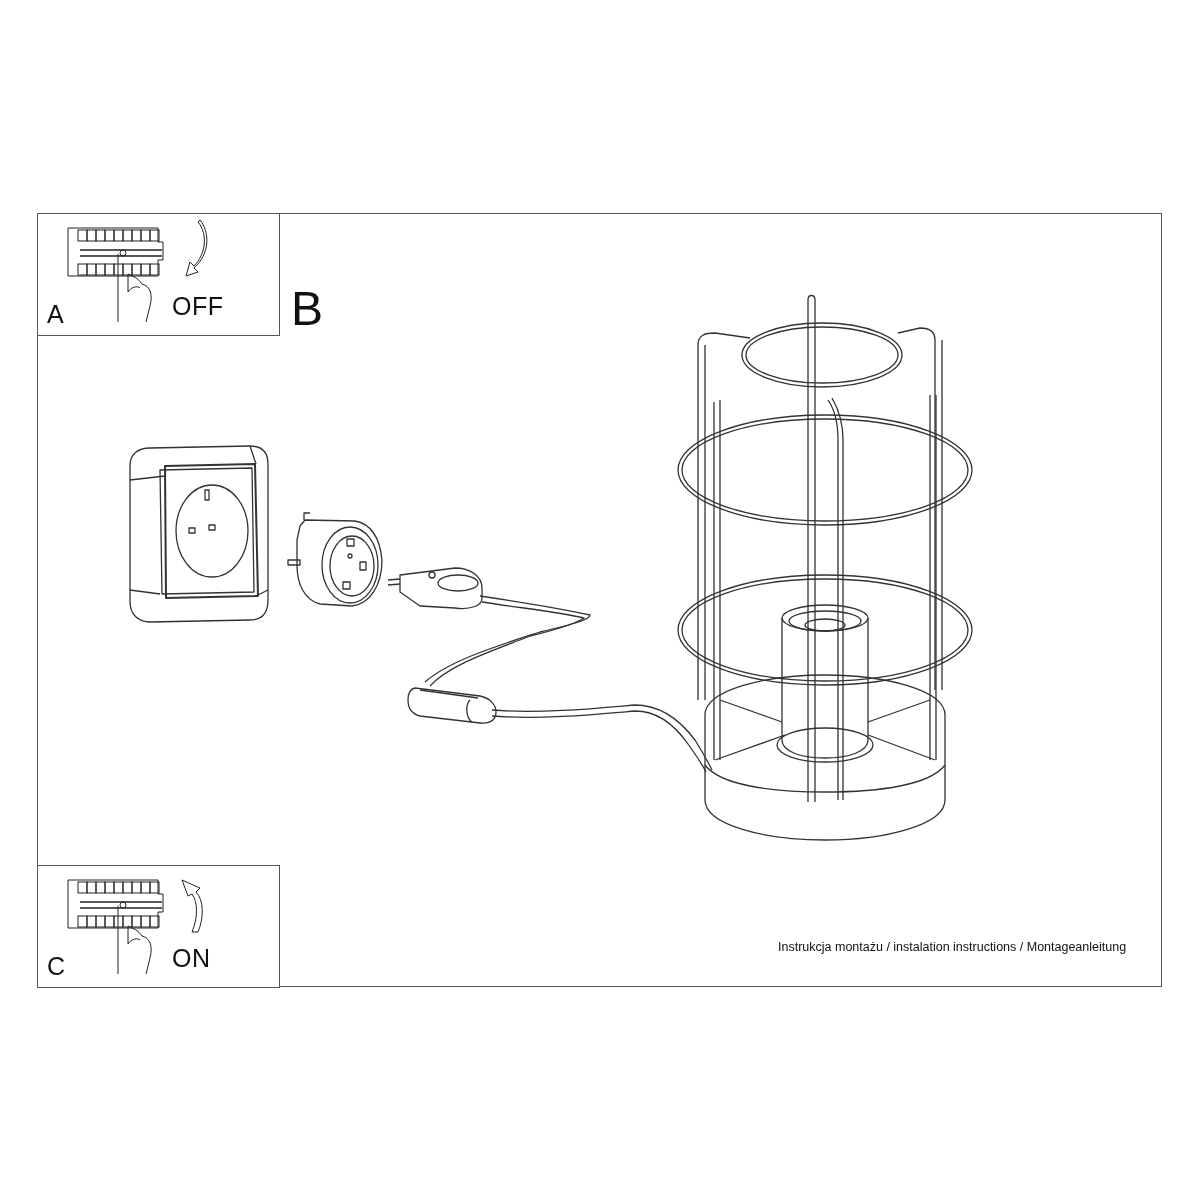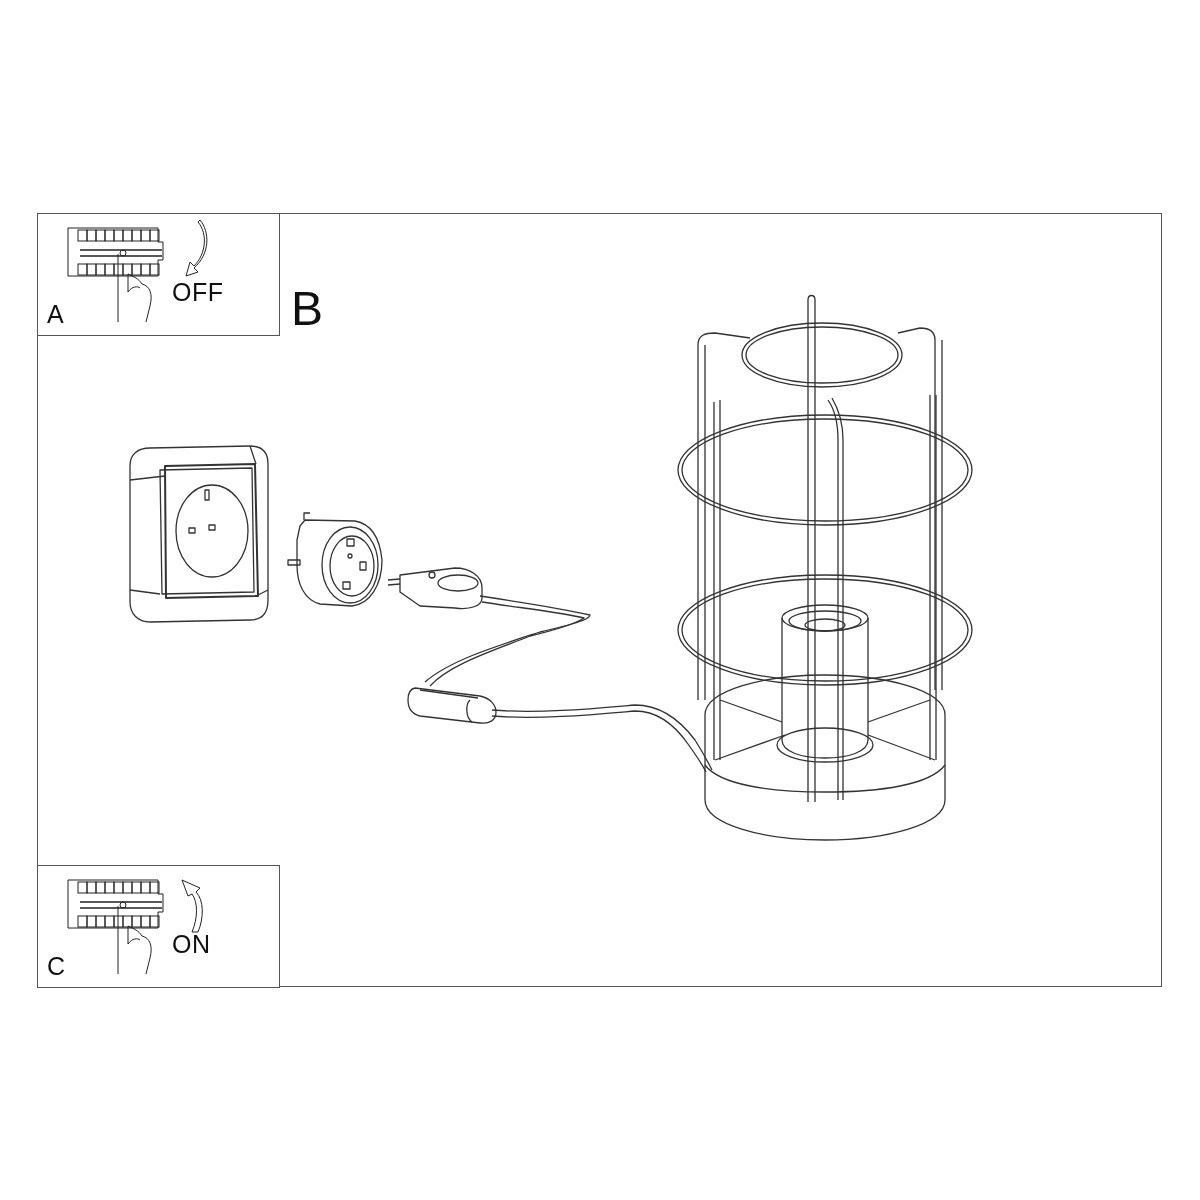--- a/index.html
+++ b/index.html
@@ -2,21 +2,21 @@
 <html><head>
 <meta charset="utf-8">
 <style>
   html, body { margin:0; padding:0; background:#ffffff; }
   body { width:1200px; height:1200px; position:relative; overflow:hidden; font-family:"Liberation Sans", sans-serif; color:#111; }
   .sheet { position:absolute; left:37px; top:213px; width:1125px; height:774px; border:1.5px solid #555; box-sizing:border-box; }
   .panel { position:absolute; left:37px; width:243px; height:123px; border:1.5px solid #555; box-sizing:border-box; background:#fff; }
   .panel-a { top:213px; }
   .panel-c { top:865px; }
   .panel-letter { position:absolute; font-size:25px; left:9px; bottom:6px; }
-  .panel-word { position:absolute; font-size:25px; left:134px; top:64px; letter-spacing:0.5px; }
+  .panel-word { position:absolute; font-size:25px; left:134px; top:78px; letter-spacing:0.5px; }
   .panel svg { position:absolute; left:0; top:0; }
   .step-b { position:absolute; left:291px; top:281px; font-size:48px; }
   .caption { position:absolute; left:778px; top:939px; font-size:12.5px; line-height:17px; color:#111; }
   .drawing { position:absolute; left:0; top:0; }
 </style>
 </head>
 <body>
 
 <div class="sheet"></div>
 
@@ -159,13 +159,14 @@
       <path d="M935 340 L935 690 M942 340 L942 690 M935 340 C935 330 928 328 920 328 L898 333"></path>
       <path d="M714 402 L714 760 M720 400 L720 760"></path>
       <path d="M930 395 L930 760 M936 395 L936 760"></path>
       <path d="M828 400 C835 410 838 425 838 440 L838 800 M832 398 C839 410 843 425 843 440 L843 800"></path>
       <path d="M715 760 L785 735 M935 760 L868 735 M720 700 L782 722 M930 700 L868 722"></path>
     </g>
   </g>
 </svg>
 
 <div class="caption">
+  <div>Instrukcja montażu / instalation instructions / Montageanleitung</div>
 </div>
 
 </body></html>

